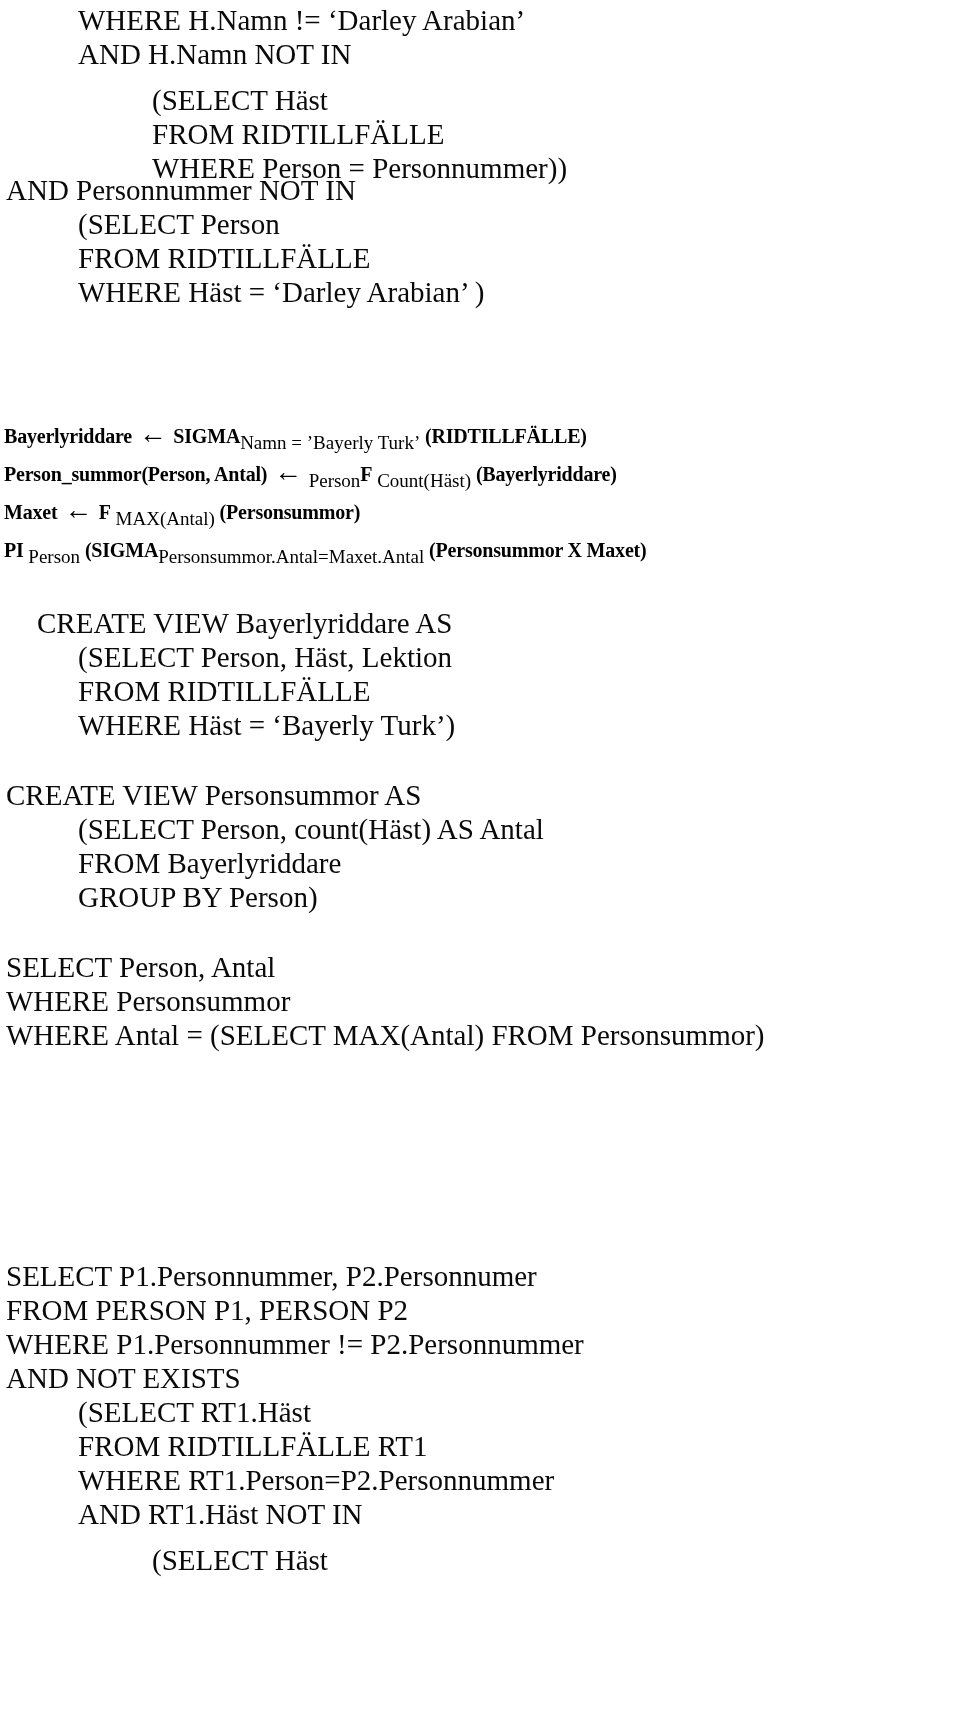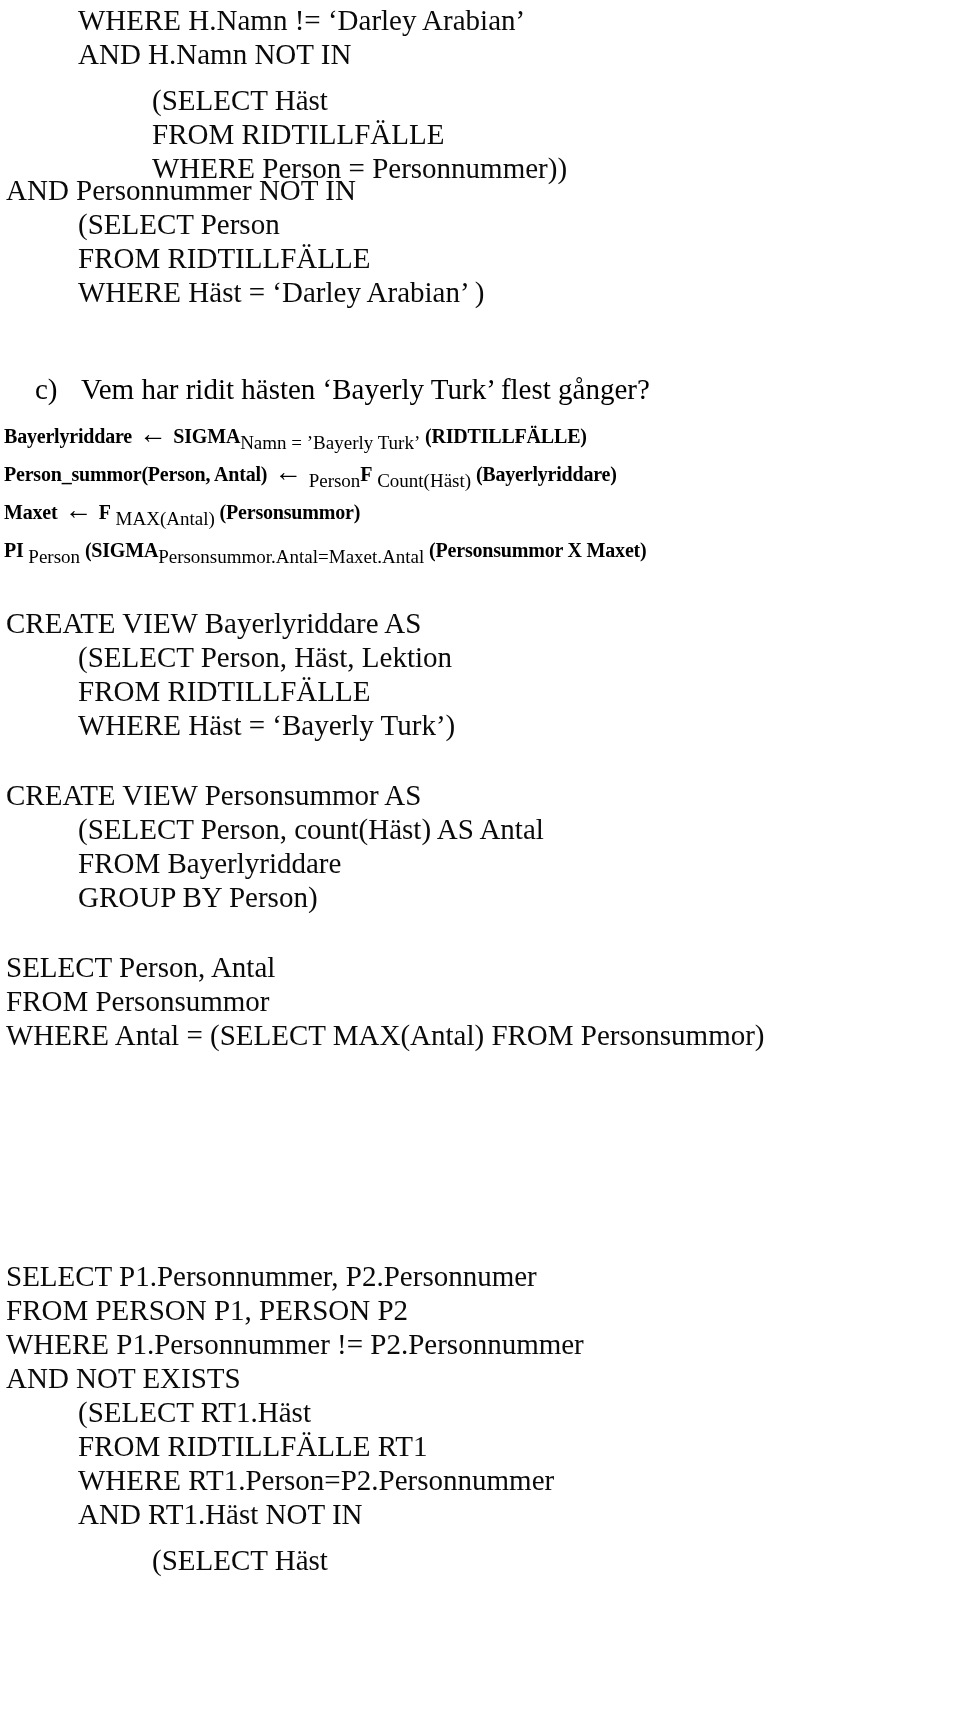--- a/index.html
+++ b/index.html
@@ -98,48 +98,45 @@
       <div class="line ind1" style="top: 36px;">AND H.Namn NOT IN</div>
       <div class="line ind2" style="top: 70px;">(SELECT Häst</div>
       <div class="line ind2" style="top: 104px;">FROM RIDTILLFÄLLE</div>
       <div class="line ind2" style="top: 138px;">WHERE Person = Personnummer))</div>
       <div class="line ind0" style="top: 172px;">AND Personnummer NOT IN</div>
       <div class="line ind1" style="top: 206px;">(SELECT Person</div>
       <div class="line ind1" style="top: 240px;">FROM RIDTILLFÄLLE</div>
       <div class="line ind1" style="top: 274px;">WHERE Häst = ‘Darley Arabian’ )</div>
     </div>
 
-  <div class="question" style="top:335px;">
-    <span class="marker">c)</span><span>Vem har ridit hästen ‘Bayerly Turk’ flest gånger?</span>
-  </div>
 
   <div id="blk-ra">
       <div class="ra" style="top: 417px;"><span class="op">Bayerlyriddare </span><span class="arrow">←</span><span class="op"> SIGMA</span><span class="sub">Namn = ’Bayerly Turk’</span><span class="op"> (RIDTILLFÄLLE)</span></div>
       <div class="ra" style="top: 455px;"><span class="op">Person_summor(Person, Antal) </span><span class="arrow">←</span><span class="sub"> Person</span><span class="op">F</span><span class="sub"> Count(Häst)</span><span class="op"> (Bayerlyriddare)</span></div>
       <div class="ra" style="top: 493px;"><span class="op">Maxet </span><span class="arrow">←</span><span class="op"> F</span><span class="sub"> MAX(Antal)</span><span class="op"> (Personsummor)</span></div>
       <div class="ra" style="top: 531px;"><span class="op">PI</span><span class="sub"> Person</span><span class="op"> (SIGMA</span><span class="sub">Personsummor.Antal=Maxet.Antal</span><span class="op"> (Personsummor X Maxet)</span></div>
     </div>
 
   <div id="blk-v1">
-      <div class="line ind0" style="top: 605px;">CREATE VIEW Bayerlyriddare AS</div>
+      <div class="line ind0" style="top: 605px; margin-left: 31px;">CREATE VIEW Bayerlyriddare AS</div>
       <div class="line ind1" style="top: 639px;">(SELECT Person, Häst, Lektion</div>
       <div class="line ind1" style="top: 673px;">FROM RIDTILLFÄLLE</div>
       <div class="line ind1" style="top: 707px;">WHERE Häst = ‘Bayerly Turk’)</div>
     </div>
 
   <div id="blk-v2">
       <div class="line ind0" style="top: 777px;">CREATE VIEW Personsummor AS</div>
       <div class="line ind1" style="top: 811px;">(SELECT Person, count(Häst) AS Antal</div>
       <div class="line ind1" style="top: 845px;">FROM Bayerlyriddare</div>
       <div class="line ind1" style="top: 879px;">GROUP BY Person)</div>
     </div>
 
   <div id="blk-s1">
       <div class="line ind0" style="top: 949px;">SELECT Person, Antal</div>
-      <div class="line ind0" style="top: 983px;">FROM Personsummor</div>
+      <div class="line ind0" style="top: 983px;">WHERE Personsummor</div>
       <div class="line ind0" style="top: 1017px;">WHERE Antal = (SELECT MAX(Antal) FROM Personsummor)</div>
     </div>
 
 
 
   <div id="blk-d">
       <div class="line ind0" style="top: 1258px;">SELECT P1.Personnummer, P2.Personnumer</div>
       <div class="line ind0" style="top: 1292px;">FROM PERSON P1, PERSON P2</div>
       <div class="line ind0" style="top: 1326px;">WHERE P1.Personnummer != P2.Personnummer</div>
       <div class="line ind0" style="top: 1360px;">AND NOT EXISTS</div>

